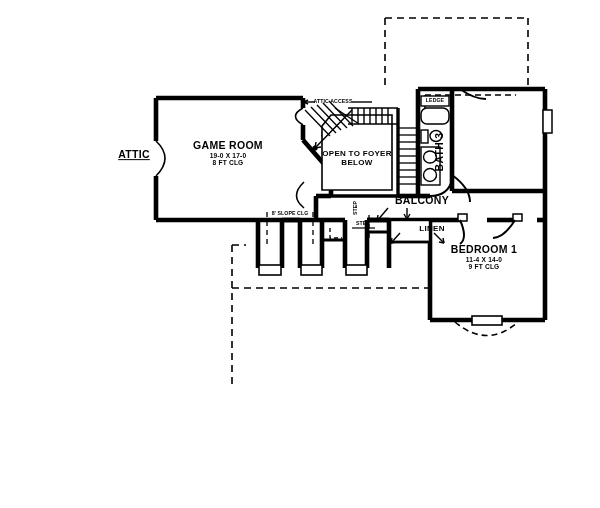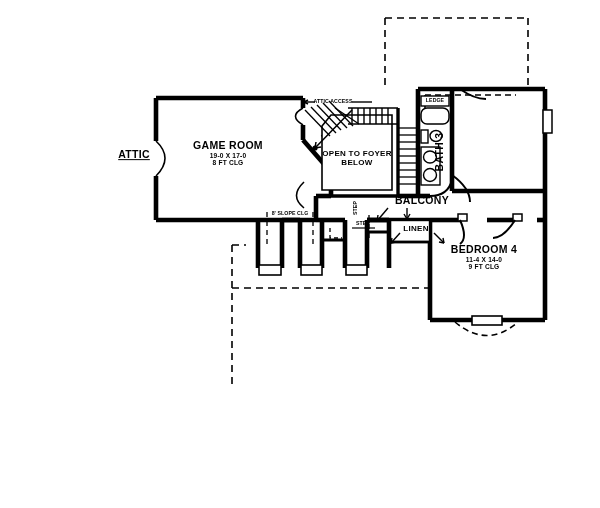--- a/index.html
+++ b/index.html
@@ -266,34 +266,34 @@
     <div class="room-dim">8 FT CLG</div>
   </div>
 
   <div class="lbl" style="left:357px;top:159px;transform:translate(-50%,-50%);">
     <div class="mid">OPEN TO FOYER</div>
     <div class="mid">BELOW</div>
   </div>
 
 
   <div class="lbl" style="left:484px;top:257px;transform:translate(-50%,-50%);">
-    <div class="room-name">BEDROOM 4</div>
+    <div class="room-name">BEDROOM 1</div>
     <div class="room-dim">11-4 X 14-0</div>
     <div class="room-dim">9 FT CLG</div>
   </div>
 
   <div class="lbl room-name" style="left:404px;top:201px;transform:translate(-50%,-50%);padding-left:36px;">
     <span>BALCONY</span>
   </div>
 
   <div class="lbl room-name vert" style="left:440px;top:152px;transform:translate(-50%,-50%) rotate(-90deg);">
     <span>BATH 3</span>
   </div>
 
-  <div class="lbl mid" style="left:416px;top:229px;transform:translate(-50%,-50%);">
+  <div class="lbl mid" style="left:432px;top:229px;transform:translate(-50%,-50%);">
     <span>LINEN</span>
   </div>
 
   <div class="lbl tiny" style="left:333px;top:102px;transform:translate(-50%,-50%);">
     <span>ATTIC ACCESS</span>
   </div>
 
   <div class="lbl tiny" style="left:435px;top:101px;transform:translate(-50%,-50%);">
     <span>LEDGE</span>
   </div>

